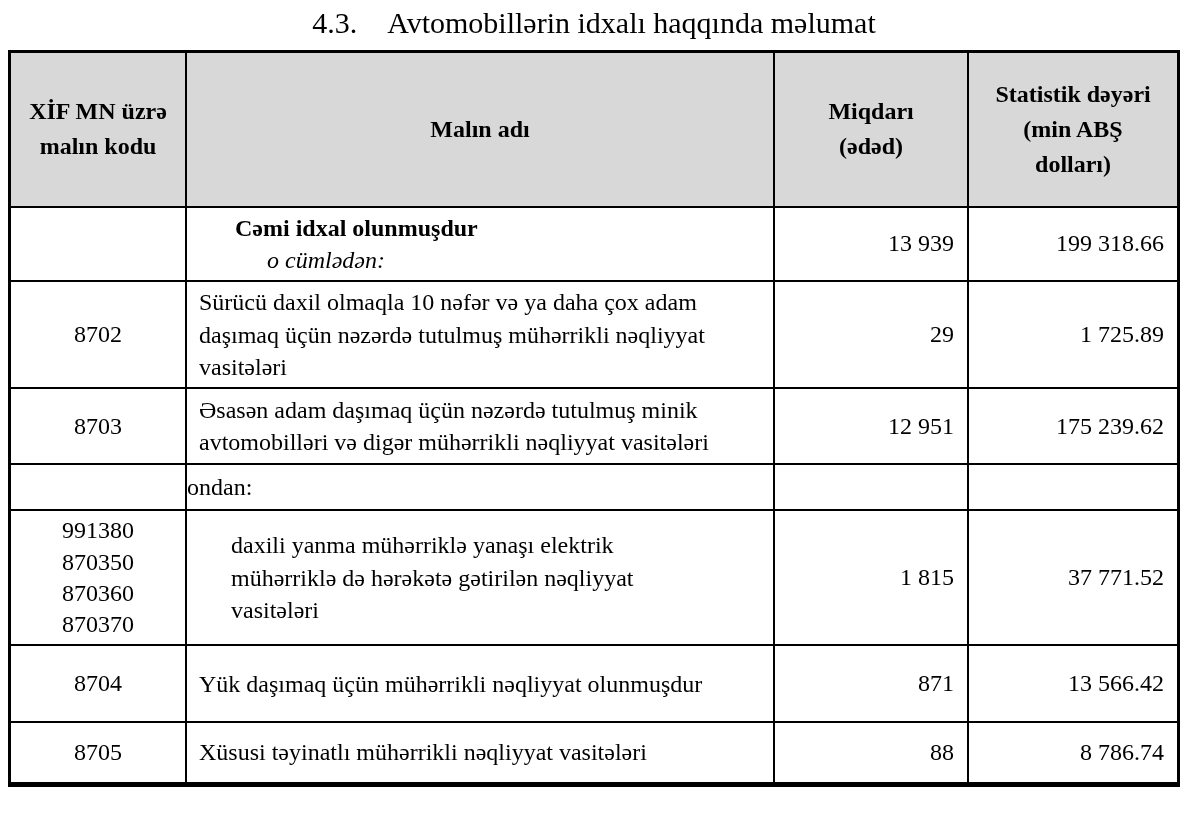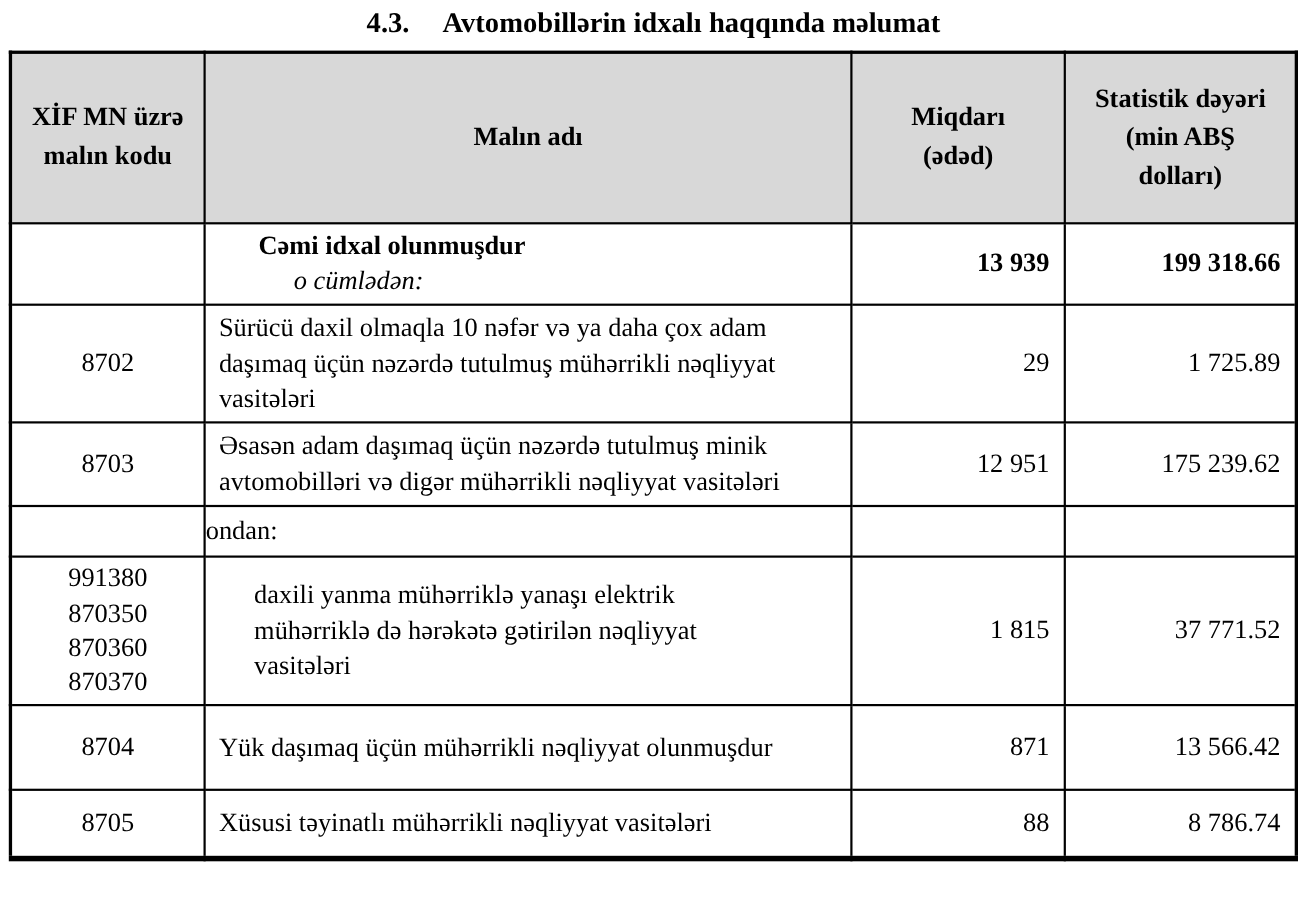--- a/index.html
+++ b/index.html
@@ -14,22 +14,22 @@
     height: 827px;
     box-sizing: border-box;
     padding: 4px 8px 0 8px;
     overflow: hidden;
   }
   .title {
     display: flex;
     justify-content: center;
     align-items: baseline;
     gap: 30px;
-    font-size: 26px;
-    font-weight: bold;
+    font-size: 30px;
+    font-weight: normal;
     margin: 2px 0 10px 0;
   }
   table.import-table {
     width: 1172px;
     border-collapse: collapse;
     table-layout: fixed;
     border: 3px solid #000;
     border-bottom-width: 5px;
     font-size: 24px;
   }
@@ -69,21 +69,21 @@
   }
   td.col-name.indent-lg { padding-left: 48px; }
   td.col-name.indent-md { padding-left: 44px; padding-right: 88px; }
   td.col-name.center    { text-align: left; padding-left: 0; }
   td.col-name .bold   { font-weight: bold; }
   td.col-name .italic { font-style: italic; margin-left: 32px; }
   td.col-qty, td.col-value {
     text-align: right;
     padding-right: 13px;
   }
-  tr.emphasis td.col-qty, tr.emphasis td.col-value { font-weight: bold; }
+  tr.emphasis td.col-qty, tr.emphasis td.col-value { font-weight: normal; }
 </style>
 </head>
 <body>
 
 <div class="page">
 
   <h1 class="title">
     <span>4.3.</span>
     <span>Avtomobillərin idxalı haqqında məlumat</span>
   </h1>

